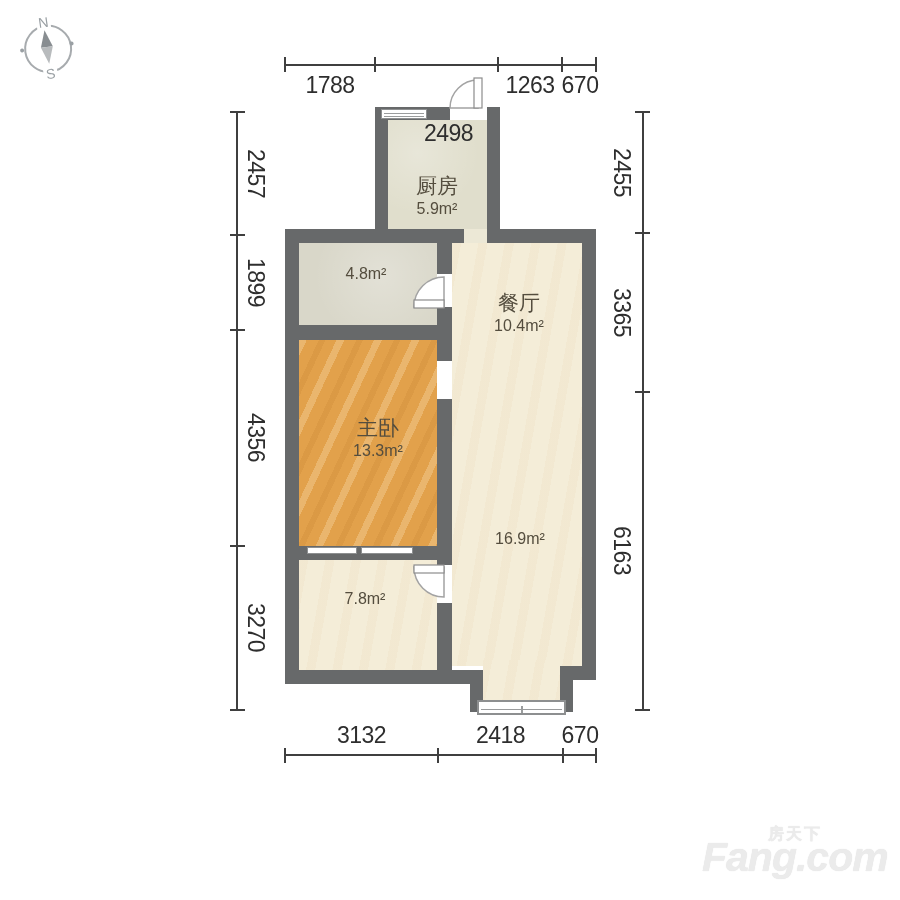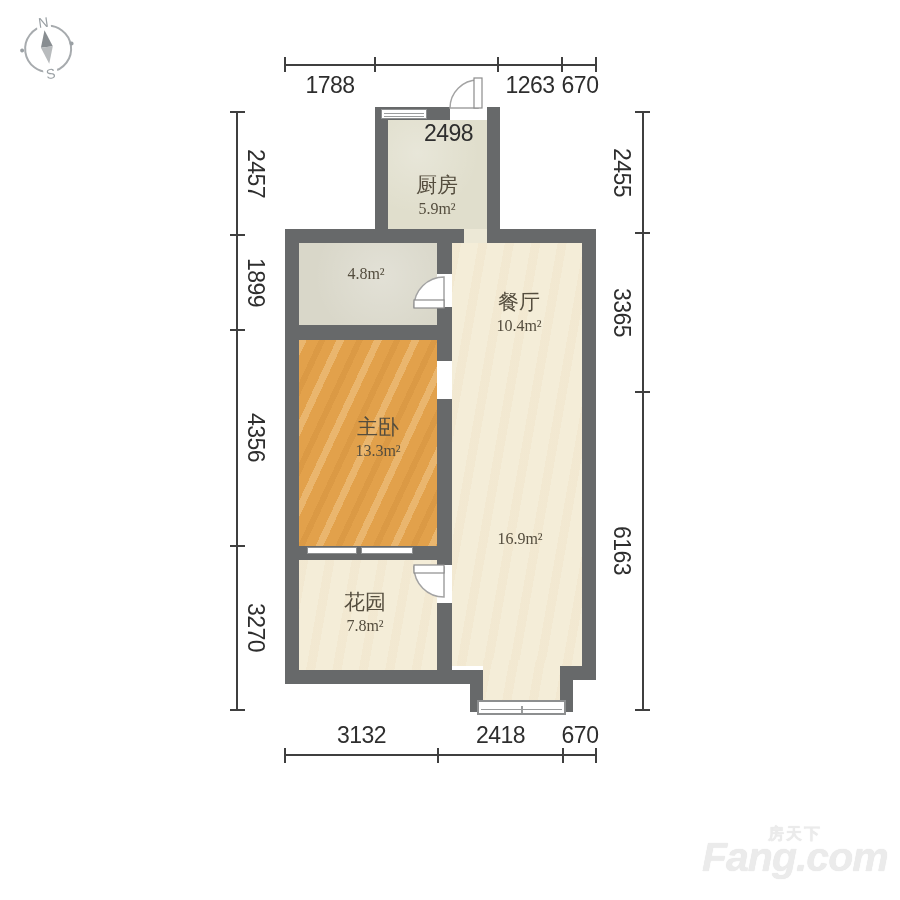--- a/index.html
+++ b/index.html
@@ -21,21 +21,21 @@
 
   
   .dimline-h{position:absolute;height:2px;background:#3f3f3f;}
   .dimline-v{position:absolute;width:2px;background:#3f3f3f;}
   .tick-v{position:absolute;width:2px;height:15px;background:#3f3f3f;}
   .tick-h{position:absolute;width:15px;height:2px;background:#3f3f3f;}
   .dim{position:absolute;color:#2e2e2e;font-size:23px;letter-spacing:-.5px;text-align:center;}
   .dim-vert{display:flex;align-items:center;justify-content:center;writing-mode:vertical-rl;}
 
   
-  .room-label{position:absolute;width:120px;text-align:center;color:#544d3e;line-height:1.3;font-family:Liberation Serif, serif;}
+  .room-label{position:absolute;width:120px;text-align:center;color:#544d3e;line-height:1.3;}
   .room-name{font-size:21px;}
   .room-area{font-size:16px;}
 
   
   .compass{position:absolute;left:18px;top:14px;width:58px;height:68px;transform:rotate(-8deg);}
   .compass .ring{position:absolute;left:6px;top:11px;width:44px;height:44px;border:2px solid #a7abae;border-radius:50%;}
   .compass .letter{position:absolute;left:0;width:58px;text-align:center;color:#9aa0a4;font-size:14px;background:transparent;}
   .compass .letter span{background:#fff;padding:0 2px;}
   .compass .n{top:0;}
   .compass .s{top:52px;}
@@ -129,21 +129,20 @@
     <div class="room-area">10.4m²</div>
   </div>
   <div class="room-label" style="left:318px;top:414px;">
     <div class="room-name">主卧</div>
     <div class="room-area">13.3m²</div>
   </div>
   <div class="room-label" style="left:460px;top:529px;">
     <div class="room-area">16.9m²</div>
   </div>
   <div class="room-label" style="left:305px;top:589px;">
-    <div class="room-name">花园</div>
     <div class="room-area">7.8m²</div>
   </div>
 
   <div class="dimline-h" style="left:285px;top:64px;width:311px;"></div>
   <div class="tick-v" style="left:284px;top:57px;"></div>
   <div class="tick-v" style="left:374px;top:57px;"></div>
   <div class="tick-v" style="left:497px;top:57px;"></div>
   <div class="tick-v" style="left:561px;top:57px;"></div>
   <div class="tick-v" style="left:595px;top:57px;"></div>
   <div class="dim" style="left:285px;top:72px;width:90px;">1788</div>

